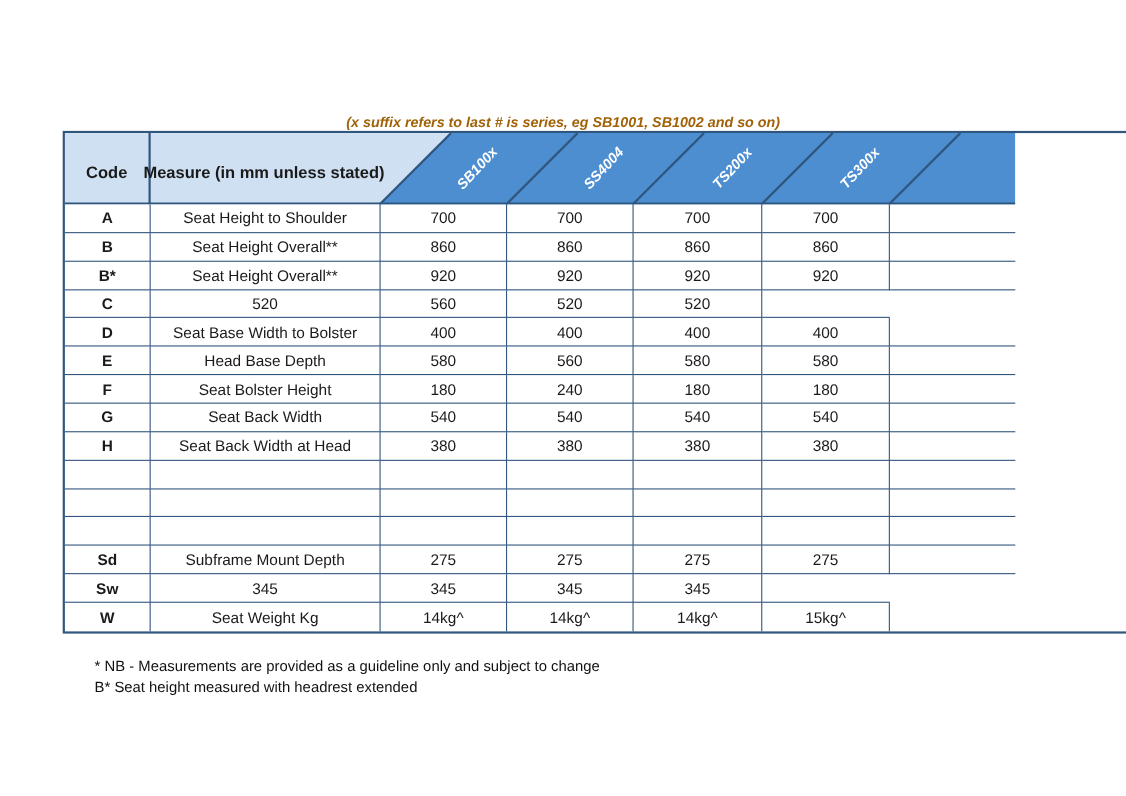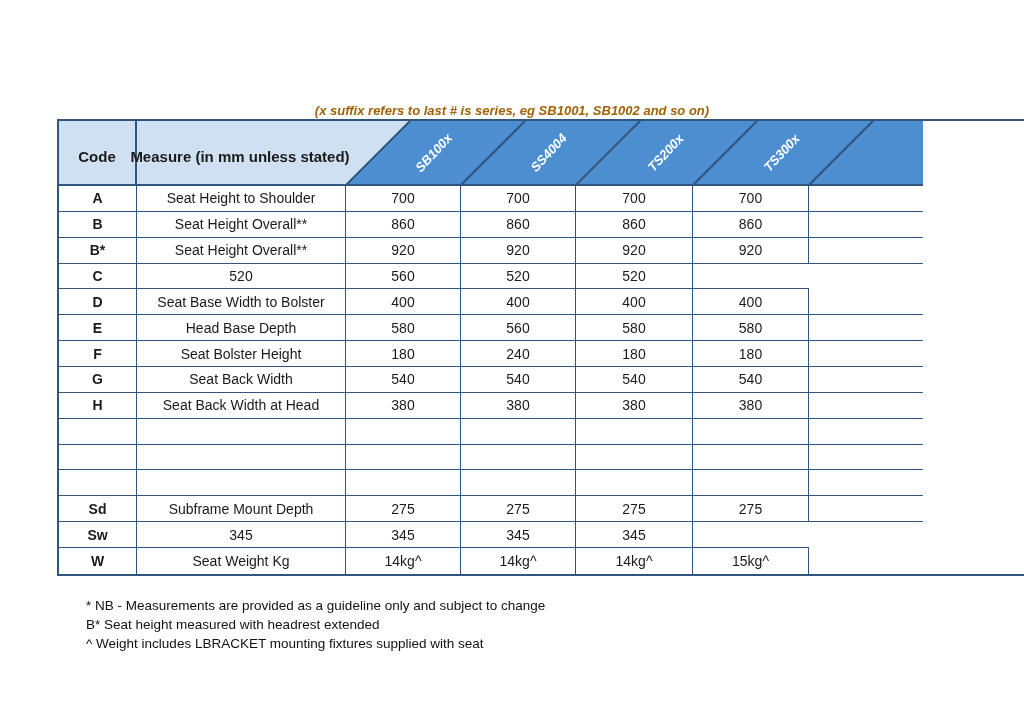--- a/index.html
+++ b/index.html
@@ -210,16 +210,15 @@
           <div class="tcell c4">14kg^</div>
           <div class="tcell c5">15kg^</div>
           <div class="tcell c6"></div>
         </div>
       </div>
   </div>
 
   <div id="footnotes">
     <div>* NB - Measurements are provided as a guideline only and subject to change</div>
     <div>B* Seat height measured with headrest extended</div>
-    <div>^ Weight includes LBRACKET mounting fixtures supplied with seat</div>
   </div>
 
 </div>
 
 </body></html>

